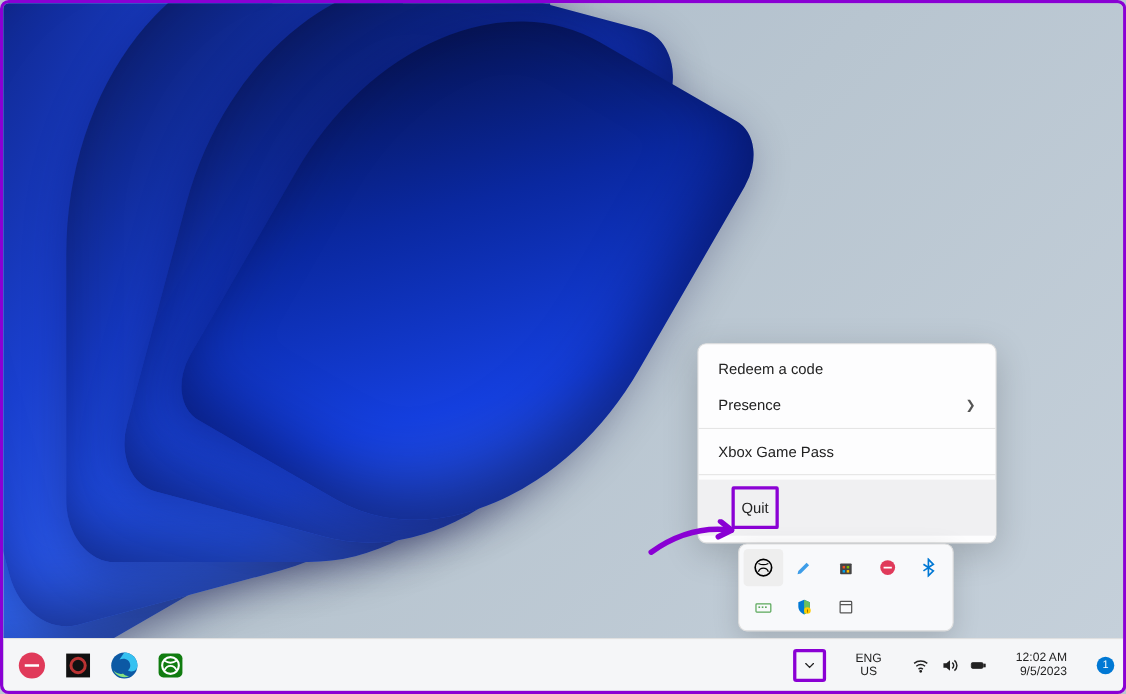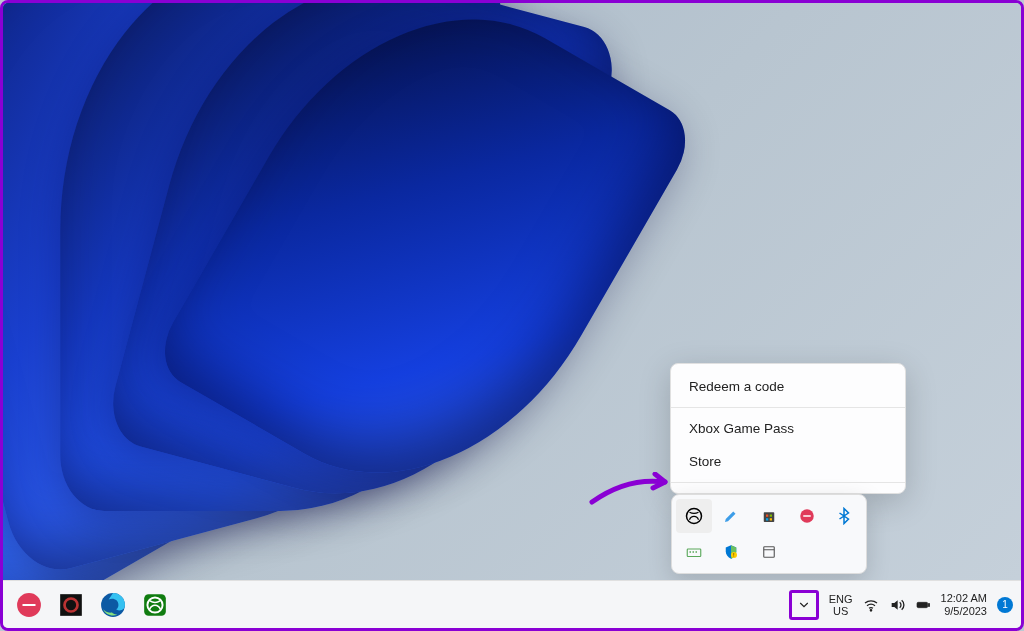--- a/index.html
+++ b/index.html
@@ -30,41 +30,41 @@
     position: absolute; left: 0; right: 0; bottom: 0; height: 48px;
     background: #f5f6f8;
     border-top: 1px solid #e0e0e0;
     display: flex; align-items: center;
     padding: 0 8px;
   }
   .taskbar-left { display: flex; gap: 6px; }
   .tb-icon { width: 36px; height: 36px; display: flex; align-items: center; justify-content: center; border-radius: 4px; }
   .tb-icon svg { width: 26px; height: 26px; }
   
-  .taskbar-right { margin-left: auto; display: flex; align-items: center; gap: 10px; height: 100%; justify-content: center; }
+  .taskbar-right { margin-left: auto; display: flex; align-items: center; gap: 27px; height: 100%; justify-content: center; }
   .tray-toggle { width: 30px; height: 30px; display: flex; align-items: center; justify-content: center; border: 3px solid #8a00d4; border-radius: 3px; }
   .tray-toggle svg { width: 14px; height: 14px; }
   .lang { font-size: 11px; line-height: 12px; text-align: center; color: #222; }
   .sys-icons { display: flex; gap: 10px; align-items: center; color: #222; }
   .sys-icons svg { width: 16px; height: 16px; stroke: currentColor; }
   .clock { font-size: 11px; line-height: 13px; text-align: right; color: #222; }
   .notif { width: 16px; height: 16px; border-radius: 50%; background: #0078d4; color: white; font-size: 10px; display: flex; align-items: center; justify-content: center; }
 
   .tray-popup {
     position: absolute; right: 154px; bottom: 54px; width: 196px;
     background: #f8f9fb; border: 1px solid #ddd; border-radius: 8px;
     box-shadow: 0 8px 24px rgba(0,0,0,0.15);
     padding: 4px;
   }
   .tray-grid { display: grid; grid-template-columns: repeat(5, 1fr); gap: 2px; }
   .tray-item { height: 34px; display: flex; align-items: center; justify-content: center; border-radius: 4px; }
   .tray-item svg { width: 18px; height: 18px; }
 
   .context-menu {
-    position: absolute; right: 115px; bottom: 134px; width: 236px;
+    position: absolute; right: 115px; bottom: 134px; width: 272px;
     background: #fdfdfe; border: 1px solid #e0e0e0; border-radius: 8px;
     box-shadow: 0 8px 32px rgba(0,0,0,0.18);
     padding: 6px 0;
     font-size: 13.5px; color: #222;
   }
   .menu-item { padding: 9px 18px; display: flex; align-items: center; justify-content: space-between; }
   .menu-item.hover { background: #f0f0f2; }
   .menu-sep { height: 1px; background: #e5e5e5; margin: 4px 0; }
   .menu-chevron { font-size: 11px; color: #555; }
   .quit-highlight { border: 3px solid #8a00d4; margin: -3px 12px; padding: 9px 6px; border-radius: 2px; display:inline-block; }
@@ -85,28 +85,32 @@
     <div class="petal p3"></div>
     <div class="petal p4"></div>
     <div class="petal p5"></div>
   </div>
 </div>
 
 <div class="context-menu">
   <div class="menu-item">
     <span>Redeem a code</span>
   </div>
+  <div class="menu-item">
+    <span>Presence</span>
+    <span class="menu-chevron">❯</span>
+  </div>
   <div class="menu-sep"></div>
   <div class="menu-item">
     <span>Xbox Game Pass</span>
   </div>
-  <div class="menu-item">
-    <span>Store</span>
-  </div>
   <div class="menu-sep"></div>
+  <div class="menu-item hover">
+    <span class="quit-highlight">Quit</span>
+  </div>
 </div>
 
 <div class="tray-popup">
   <div class="tray-grid">
     <div class="tray-item" style="background:#eee">
       <svg viewBox="0 0 24 24">
           <circle cx="12" cy="12" r="10" fill="none" stroke="#000" stroke-width="2"></circle>
           <path d="M6 7c4 2 8 2 12 0M6 17c2-6 10-6 12 0" fill="none" stroke="#000" stroke-width="1.5"></path>
         </svg>
     </div>

